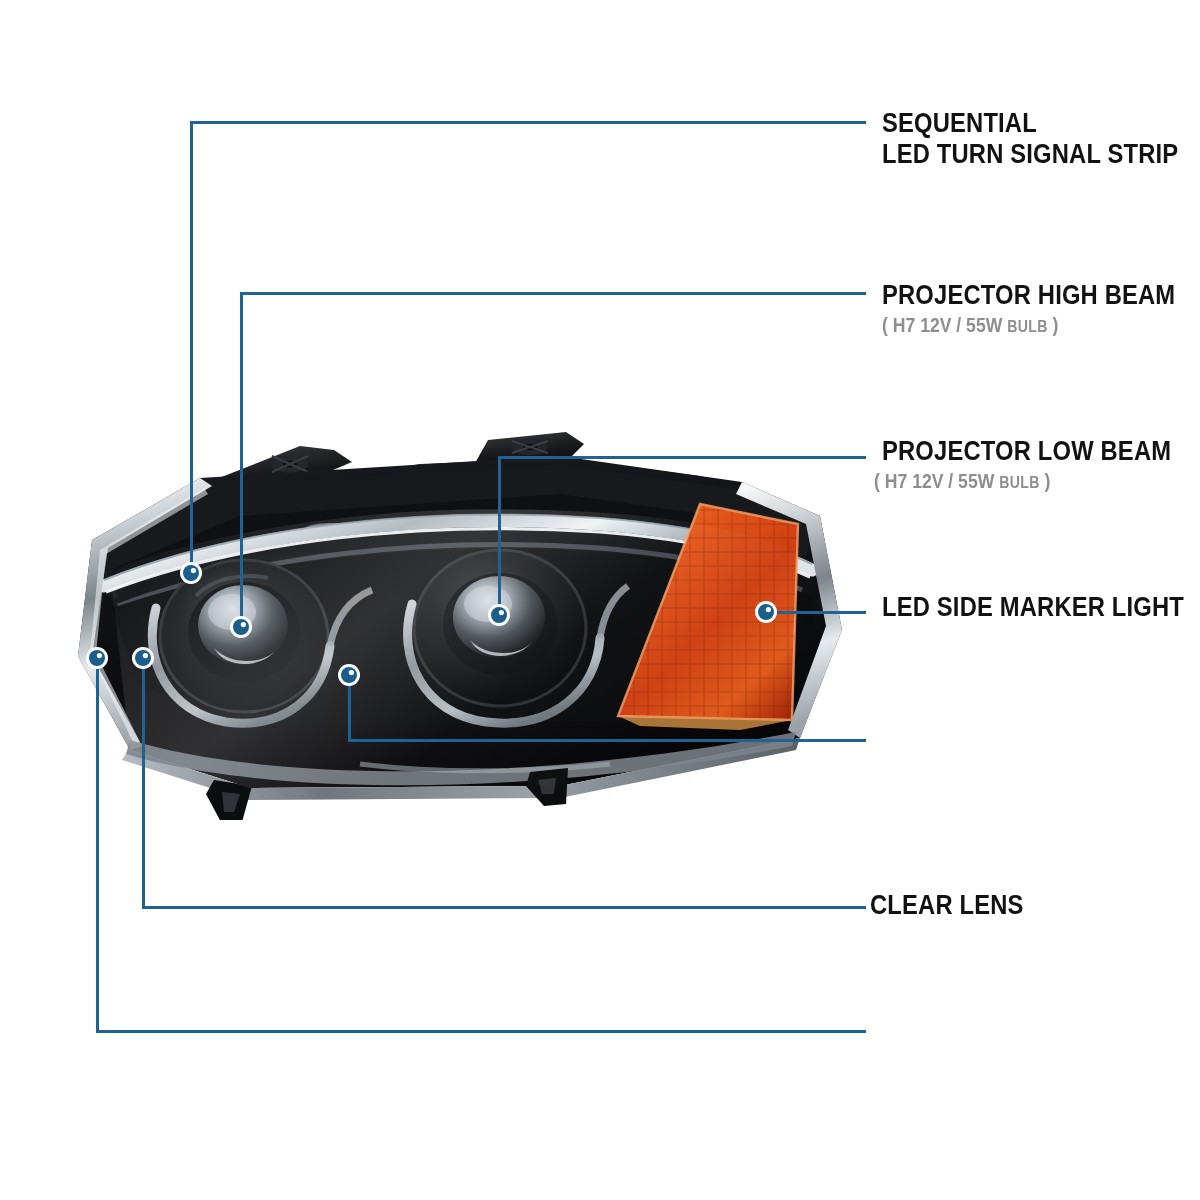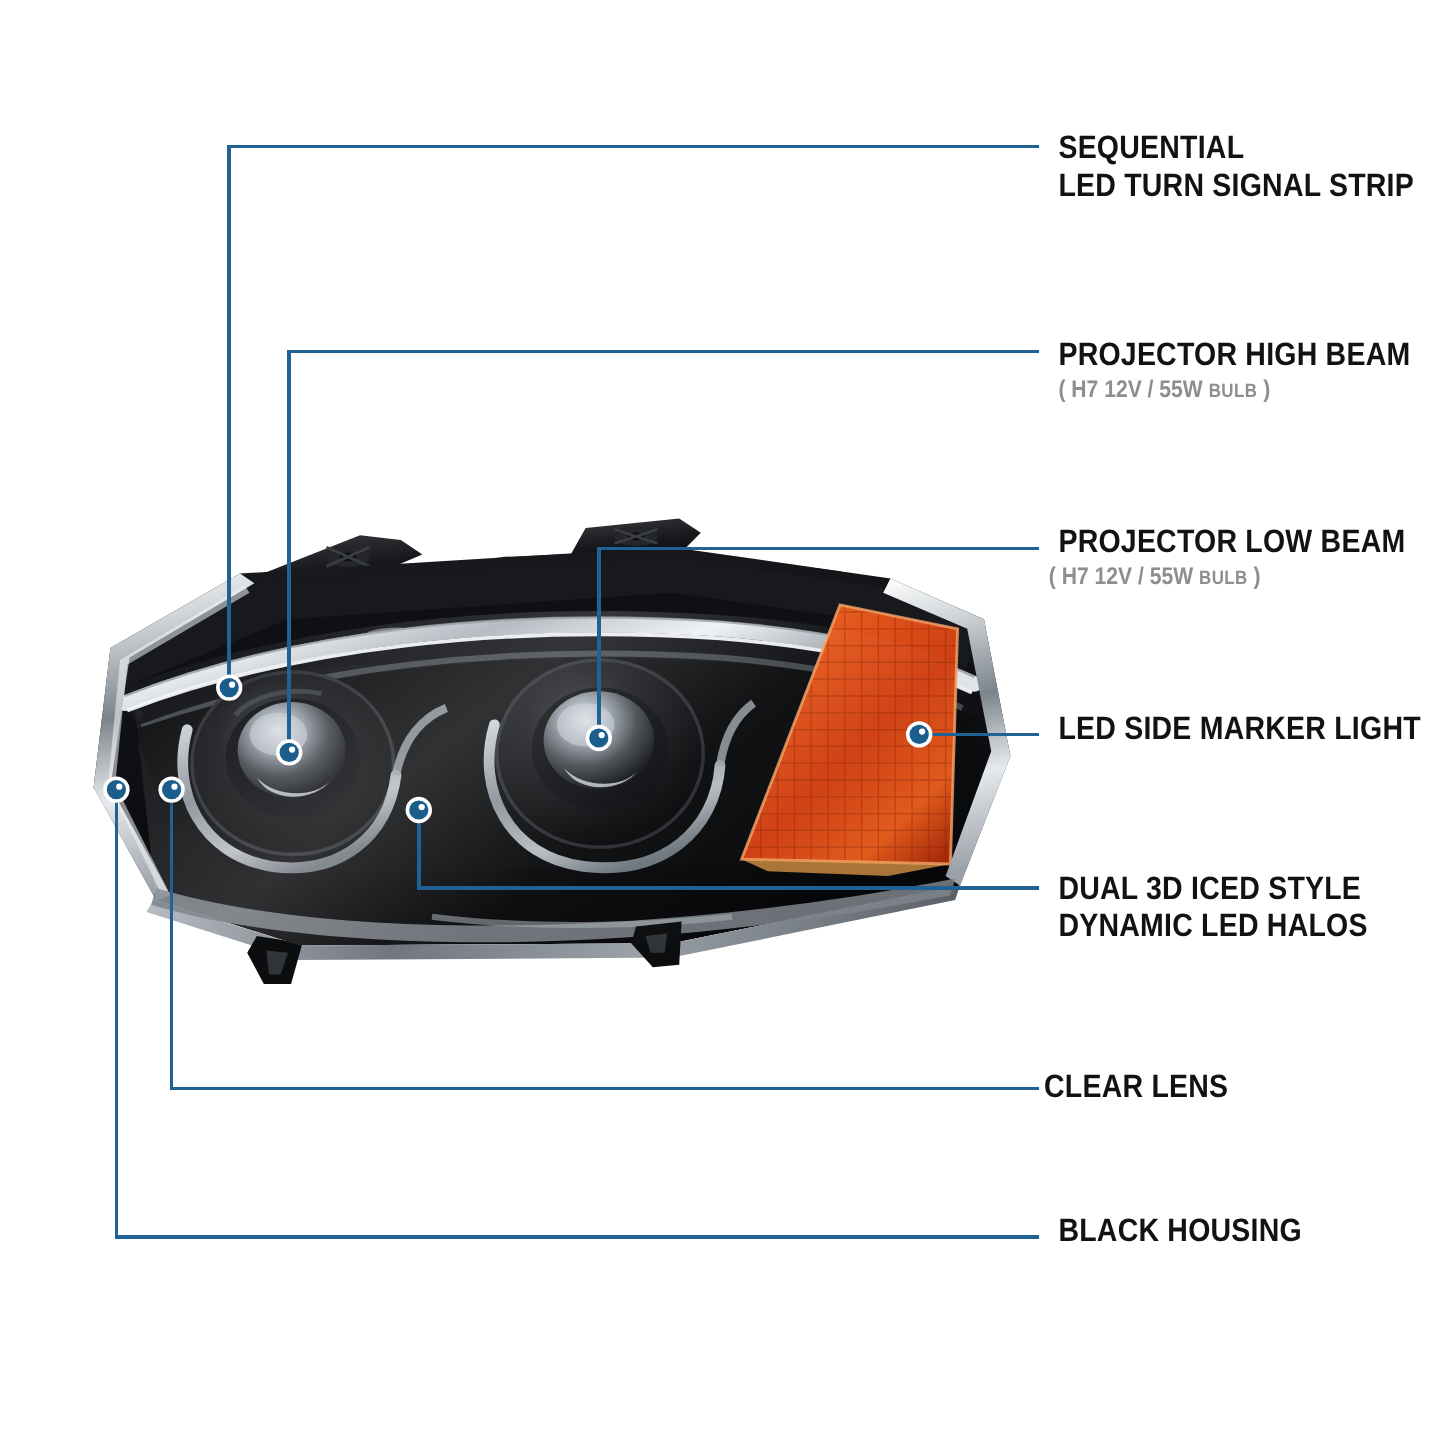--- a/index.html
+++ b/index.html
@@ -303,26 +303,19 @@
 
   <div class="callout" id="lbl-lowbeam">
     <div class="ttl">PROJECTOR LOW BEAM</div>
     <div class="sub" style="margin-left:-8px;"><span>( H7  12V / 55W </span><span class="sm">BULB</span><span> )</span></div>
   </div>
 
   <div class="callout" id="lbl-marker">
     <div class="ttl">LED SIDE MARKER LIGHT</div>
   </div>
 
-  <div class="callout" id="lbl-halos">
-    <div class="ttl">DUAL 3D ICED STYLE</div>
-    <div class="ttl">DYNAMIC LED HALOS</div>
-  </div>
 
   <div class="callout" id="lbl-lens">
     <div class="ttl">CLEAR LENS</div>
   </div>
 
-  <div class="callout" id="lbl-housing">
-    <div class="ttl">BLACK HOUSING</div>
-  </div>
 
 </div>
 
 </body></html>

